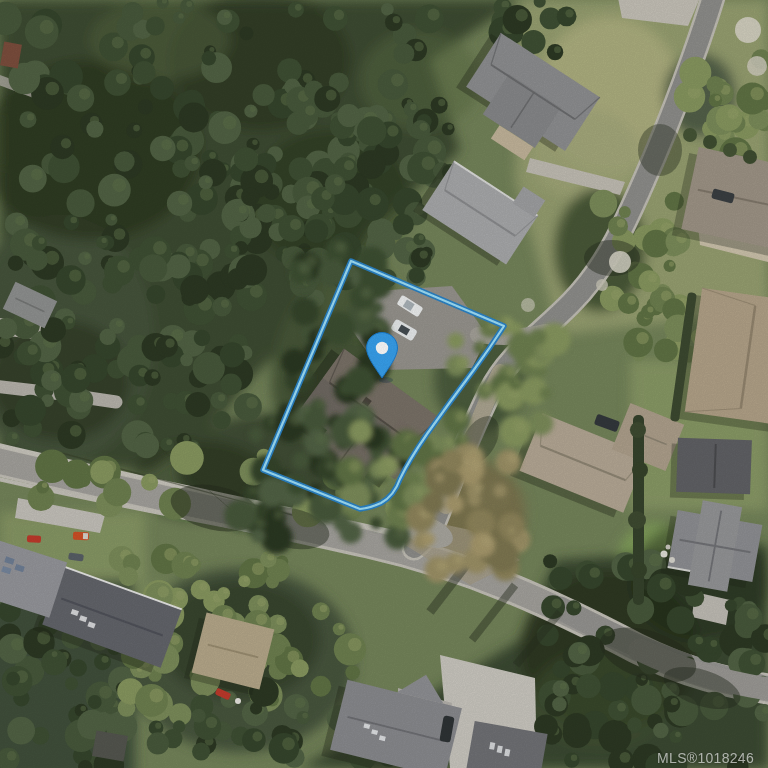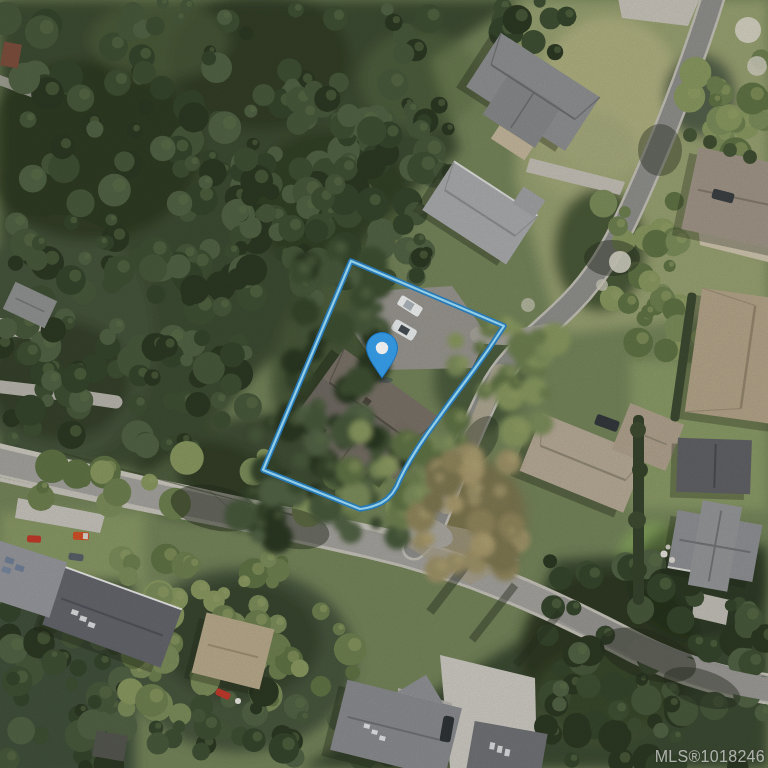--- a/index.html
+++ b/index.html
@@ -1,20 +1,20 @@
 <!DOCTYPE html>
 <html><head>
 <meta charset="utf-8">
 <style>
   html,body{margin:0;padding:0;background:#222;}
   .viewport{position:relative;width:768px;height:768px;overflow:hidden;background:#74845a;font-family:"Liberation Sans",sans-serif;}
   .viewport svg{position:absolute;left:0;top:0;display:block;}
   .watermark{
-    position:absolute;right:3px;bottom:2px;
-    font-size:16px;letter-spacing:.3px;
+    position:absolute;right:14px;bottom:2px;
+    font-size:14px;letter-spacing:.3px;
     color:rgba(255,255,255,.62);
     text-shadow:0 0 2px rgba(0,0,0,.35);
     pointer-events:none;
   }
   .pin-body{stroke:#1b7ed2;stroke-width:1;}
 </style>
 </head>
 <body>
 
 <div class="viewport">

